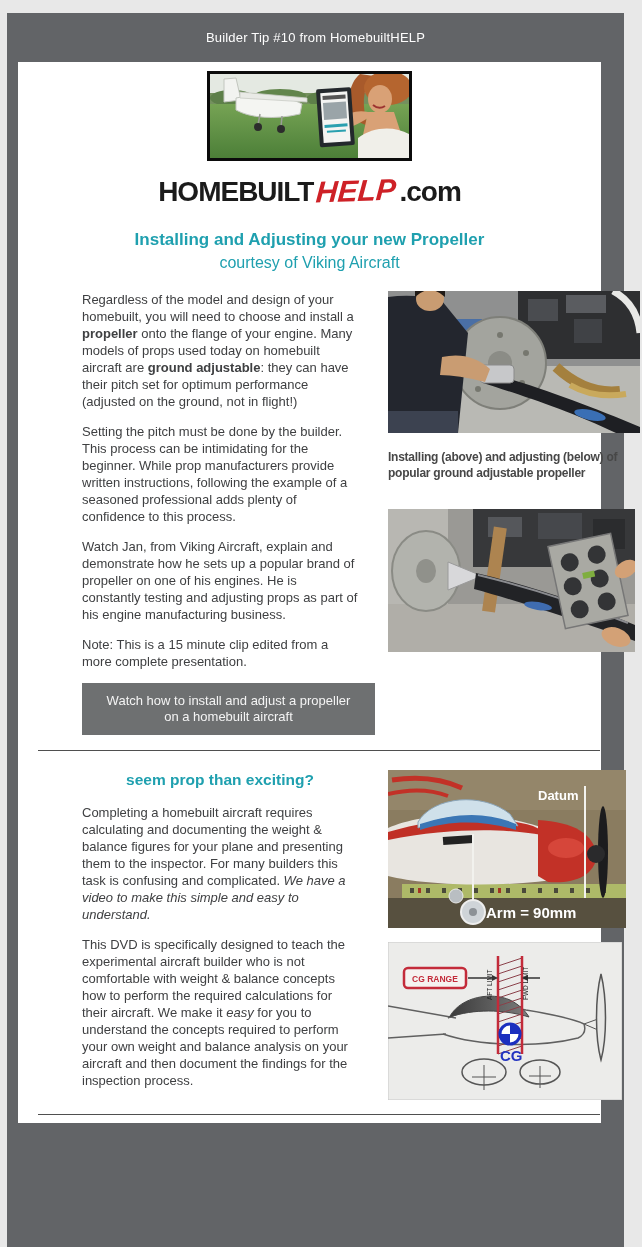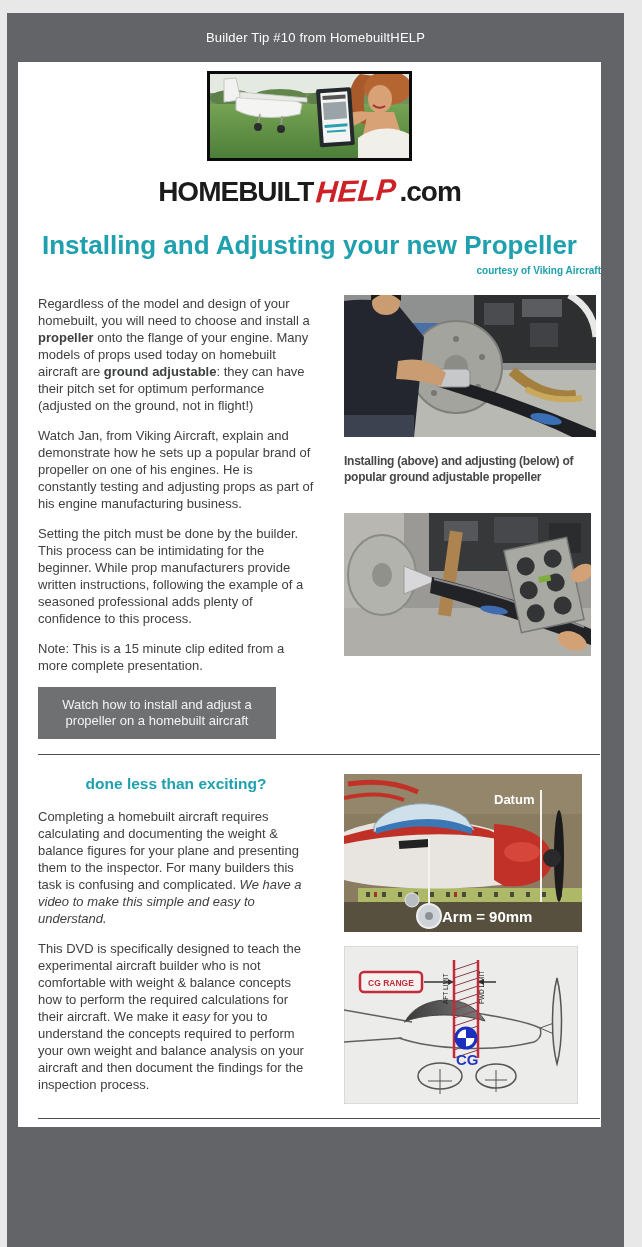--- a/index.html
+++ b/index.html
@@ -8,28 +8,28 @@
   .email-frame{margin-left:7px;margin-top:13px;width:617px;min-height:1234px;
     background:#626467;}
   .banner{height:49px;display:flex;align-items:center;justify-content:center;}
   .banner span{color:#fdfdfd;font-size:13px;letter-spacing:.2px;}
   .card{margin-left:11px;width:583px;background:#ffffff;padding-top:1px;padding-bottom:8px;}
   .hero-frame{width:199px;height:84px;border:3px solid #0b0b0b;margin:8px auto 0;}
   .logo{text-align:center;margin-top:13px;white-space:nowrap;}
   .logo .lb{color:#1b1b1b;font-size:28px;font-weight:600;letter-spacing:-1px;}
   .logo .lr{display:inline-block;color:#ce2127;font-size:30px;font-weight:800;
     font-style:italic;transform:skewX(-6deg) rotate(-2deg);margin:0 3px;}
-  h1{margin:22px 20px 0;text-align:center;color:#1fa0af;font-size:26px;font-weight:bold;}
-  .subtitle{margin-top:4px;text-align:right;color:#1fa0af;font-size:10px;font-weight:bold;}
-  .section{display:flex;margin-top:19px;padding-left:20px;}
+  h1{margin:22px 20px 0;text-align:center;color:#1fa0af;font-size:17px;font-weight:bold;}
+  .subtitle{margin-top:4px;text-align:center;color:#1fa0af;font-size:16px;font-weight:normal;}
+  .section{display:flex;margin-top:19px;padding-left:20px;margin-left:44px;}
   .col-left{width:276px;flex:none;}
   .col-right{width:252px;flex:none;margin-left:30px;}
   .col-left p{margin:0 0 13px;color:#3f4042;font-size:13px;line-height:17px;}
   .btn{background:#6e7071;color:#f4f4f4;font-size:13px;line-height:16px;
-    width:238px;box-sizing:border-box;text-align:center;cursor:pointer;}
+    width:293px;box-sizing:border-box;text-align:center;cursor:pointer;}
   .btn-tall{margin-top:10px;padding:10px 24px;min-height:52px;
     display:flex;align-items:center;justify-content:center;}
   .btn-short{margin-top:14px;padding:12px 10px;min-height:41px;
     display:flex;align-items:center;justify-content:center;}
   .photo{display:block;}
   .caption-bold{margin-top:16px;width:258px;color:#474747;font-size:12px;
     font-weight:bold;line-height:16px;letter-spacing:-.25px;}
   .caption-reg{margin-top:16px;color:#4a4a4a;font-size:12px;white-space:nowrap;
     margin-left:-10px;}
   .photo2{margin-top:28px;}
@@ -97,22 +97,22 @@
       <div class="logo">
         <span class="lb">HOMEBUILT</span><span class="lr">HELP</span><span class="lb">.com</span>
       </div>
 
       <h1>Installing and Adjusting your new Propeller</h1>
       <div class="subtitle">courtesy of Viking Aircraft</div>
 
       <div class="section">
         <div class="col-left">
           <p><span>Regardless of the model and design of your homebuilt, you will need to choose and install a </span><span style="font-weight: bold;">propeller</span><span> onto the flange of your engine. Many models of props used today on homebuilt aircraft are </span><span style="font-weight: bold;">ground adjustable</span><span>: they can have their pitch set for optimum performance (adjusted on the ground, not in flight!)</span></p>
+          <p><span>Setting the pitch must be done by the builder. This process can be intimidating for the beginner. While prop manufacturers provide written instructions, following the example of a seasoned professional adds plenty of confidence to this process.</span></p>
           <p><span>Watch Jan, from Viking Aircraft, explain and demonstrate how he sets up a popular brand of propeller on one of his engines. He is constantly testing and adjusting props as part of his engine manufacturing business.</span></p>
-          <p><span>Setting the pitch must be done by the builder. This process can be intimidating for the beginner. While prop manufacturers provide written instructions, following the example of a seasoned professional adds plenty of confidence to this process.</span></p>
           <p><span>Note: This is a 15 minute clip edited from a more complete presentation.</span></p>
           <div class="btn btn-tall">Watch how to install and adjust a propeller on a homebuilt aircraft</div>
         </div>
         <div class="col-right">
 
           <svg class="photo" width="252" height="142" viewBox="0 0 252 142">
             <rect width="252" height="142" fill="#b9b9b4"></rect>
             <rect width="252" height="75" fill="#8f9090"></rect>
             <rect x="40" y="12" width="16" height="24" rx="2" fill="#b5332a"></rect>
             <rect x="60" y="28" width="34" height="42" fill="#4a6fa5"></rect>
@@ -171,21 +171,21 @@
             <ellipse cx="228" cy="128" rx="15" ry="9" fill="#d3a176" transform="rotate(20 228 128)"></ellipse>
           </svg>
         </div>
       </div>
 
       <div class="divider"></div>
 
       <div class="section">
         <div class="col-left">
           <h2>
-            <div>done less than exciting?</div>
+            <div>seem prop than exciting?</div>
           </h2>
           <p><span>Completing a homebuilt aircraft requires calculating and documenting the weight &amp; balance figures for your plane and presenting them to the inspector. For many builders this task is confusing and complicated.  </span><span style="font-style: italic;">We have a video to make this simple and easy to understand.</span></p>
           <p><span>This DVD is specifically designed to teach the experimental aircraft builder who is not comfortable with weight &amp; balance concepts how to perform the required calculations for their aircraft. We make it </span><span style="font-style: italic;">easy</span><span> for you to understand the concepts required to perform your own weight and balance analysis on your aircraft and then document the findings for the inspection process.</span></p>
         </div>
         <div class="col-right">
 
           <svg class="photo" width="238" height="158" viewBox="0 0 238 158">
             <rect width="238" height="158" fill="#8a7c60"></rect>
             <rect width="238" height="40" fill="#94866a"></rect>
             <rect y="128" width="238" height="30" fill="#57503f"></rect>

